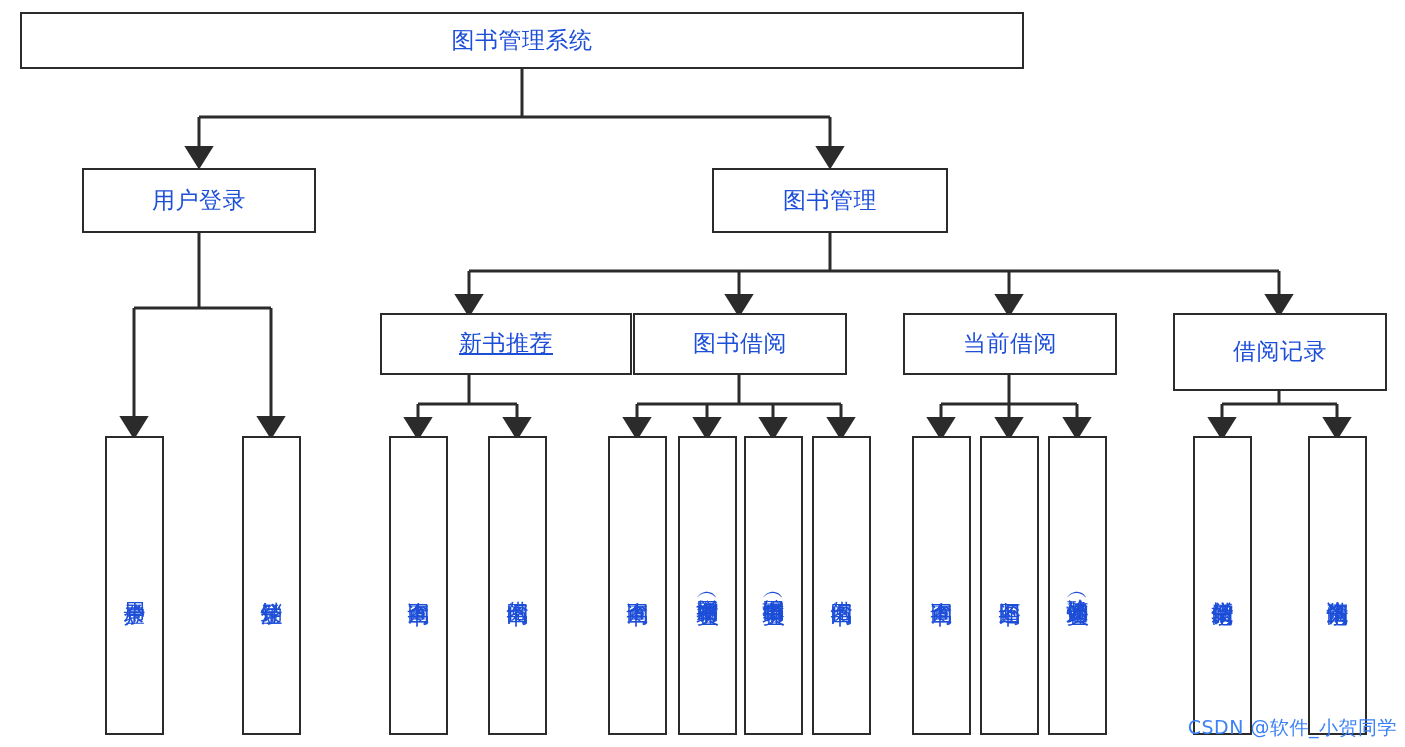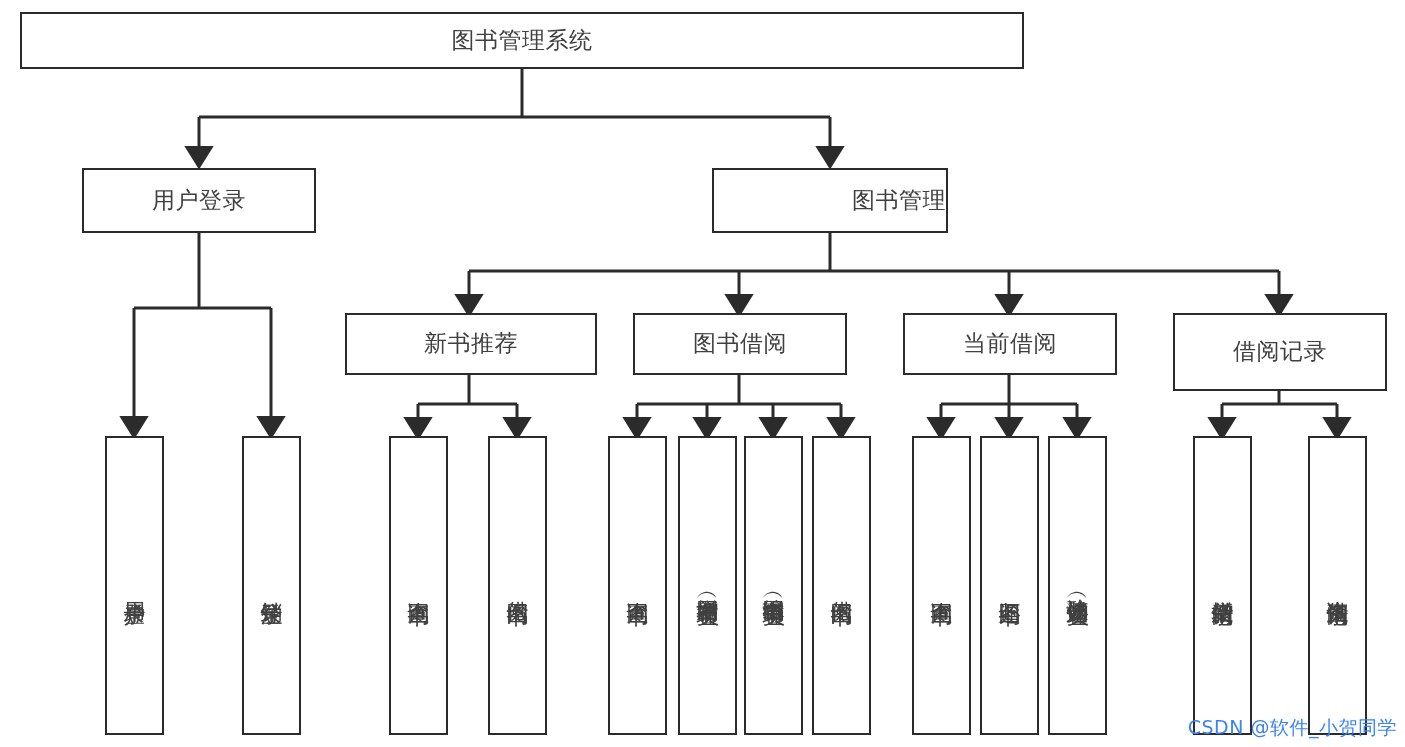--- a/index.html
+++ b/index.html
@@ -27,21 +27,21 @@
     height: 747px;
   }
   .node-box {
     position: absolute;
     box-sizing: border-box;
     border: 2.5px solid #2b2b2b;
     background: #ffffff;
     display: flex;
     align-items: center;
     justify-content: center;
-    color: #404040;
+    color: #1d4ed8;
   }
   .node-box.horiz .node-label {
     font-size: 23px;
     letter-spacing: 0.5px;
     line-height: 1.1;
     white-space: nowrap;
   }
   .node-box.vert {
     align-items: center;
     justify-content: center;
@@ -121,25 +121,25 @@
     </g>
   </svg>
 
   <div class="node-box horiz" style="left:20px; top:12px; width:1004px; height:57px;">
     <span class="node-label">图书管理系统</span>
   </div>
 
   <div class="node-box horiz" style="left:82px; top:168px; width:234px; height:65px;">
     <span class="node-label">用户登录</span>
   </div>
-  <div class="node-box horiz" style="left:712px; top:168px; width:236px; height:65px;justify-content:flex-end;">
+  <div class="node-box horiz" style="left:712px; top:168px; width:236px; height:65px;">
     <span class="node-label">图书管理</span>
   </div>
 
-  <div class="node-box horiz" style="left:345px; top:313px; width:252px; height:62px;">
+  <div class="node-box horiz" style="left:380px; top:313px; width:252px; height:62px;text-decoration:underline;">
     <span class="node-label">新书推荐</span>
   </div>
   <div class="node-box horiz" style="left:903px; top:313px; width:214px; height:62px;">
     <span class="node-label">当前借阅</span>
   </div>
   <div class="node-box horiz" style="left:633px; top:313px; width:214px; height:62px;">
     <span class="node-label">图书借阅</span>
   </div>
   <div class="node-box horiz" style="left:1173px; top:313px; width:214px; height:78px;">
     <span class="node-label">借阅记录</span>

